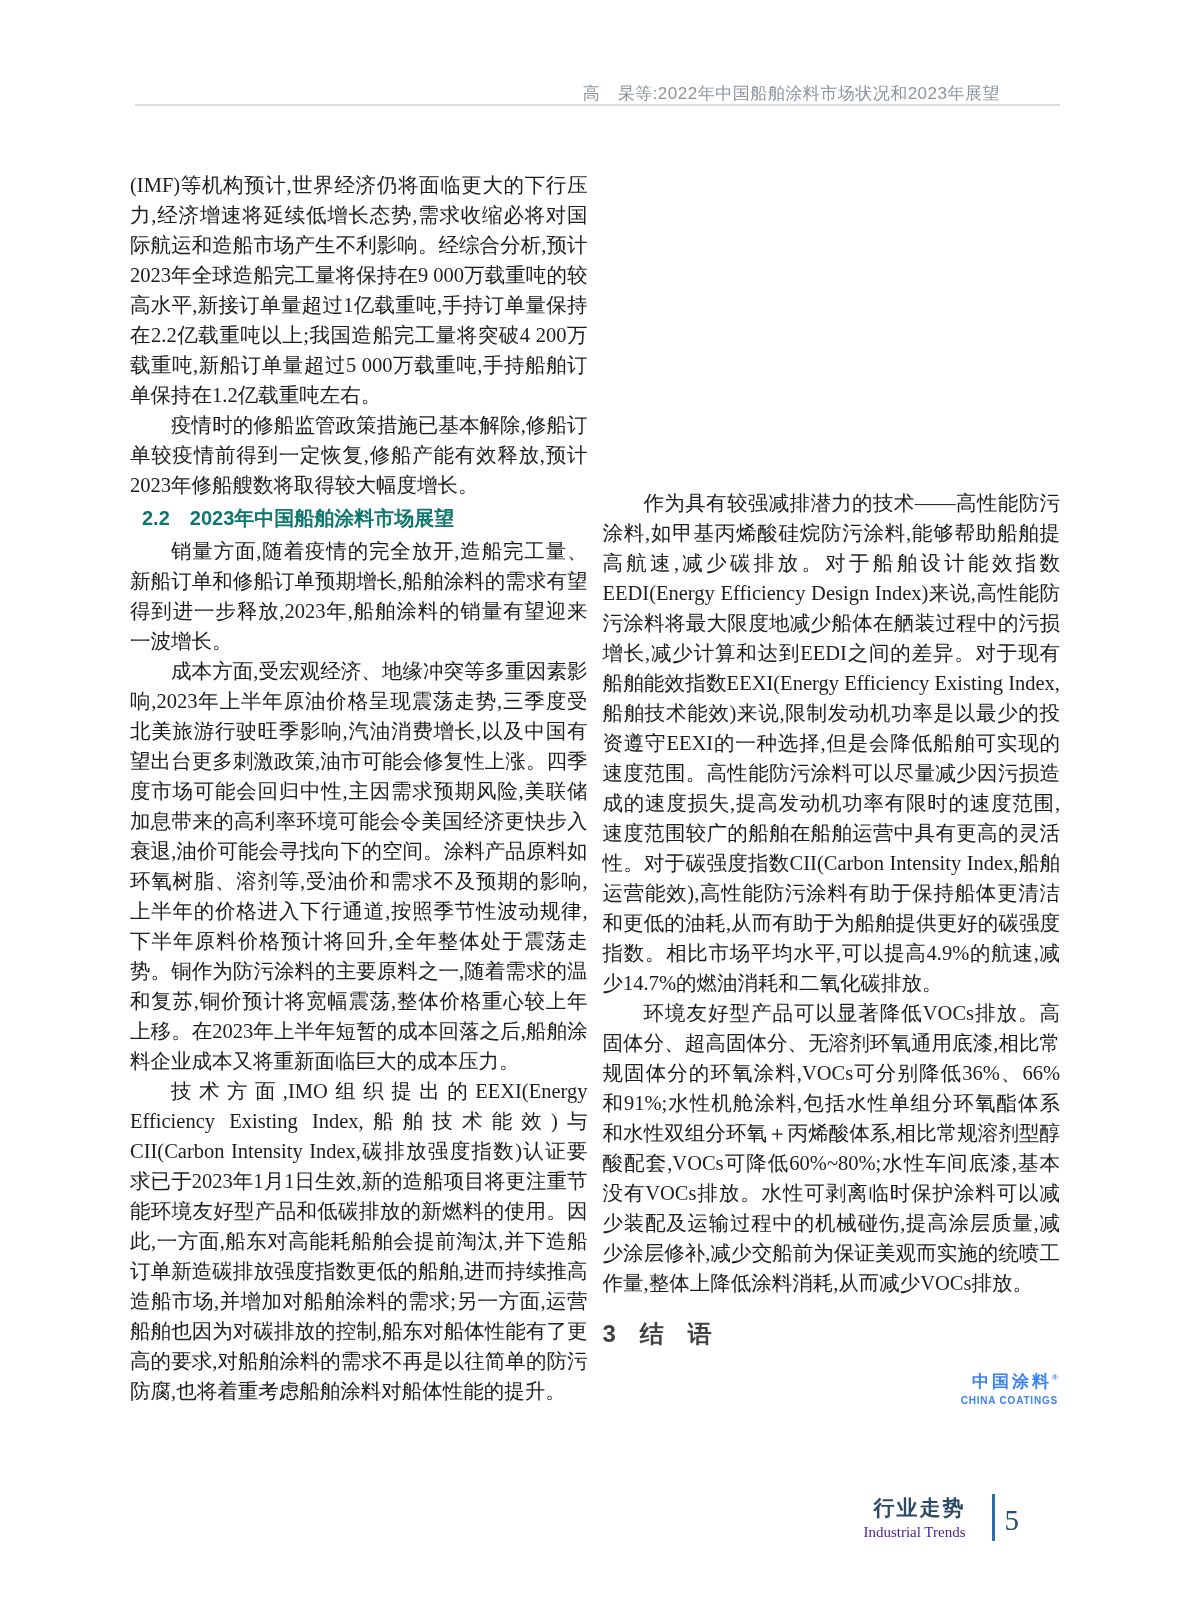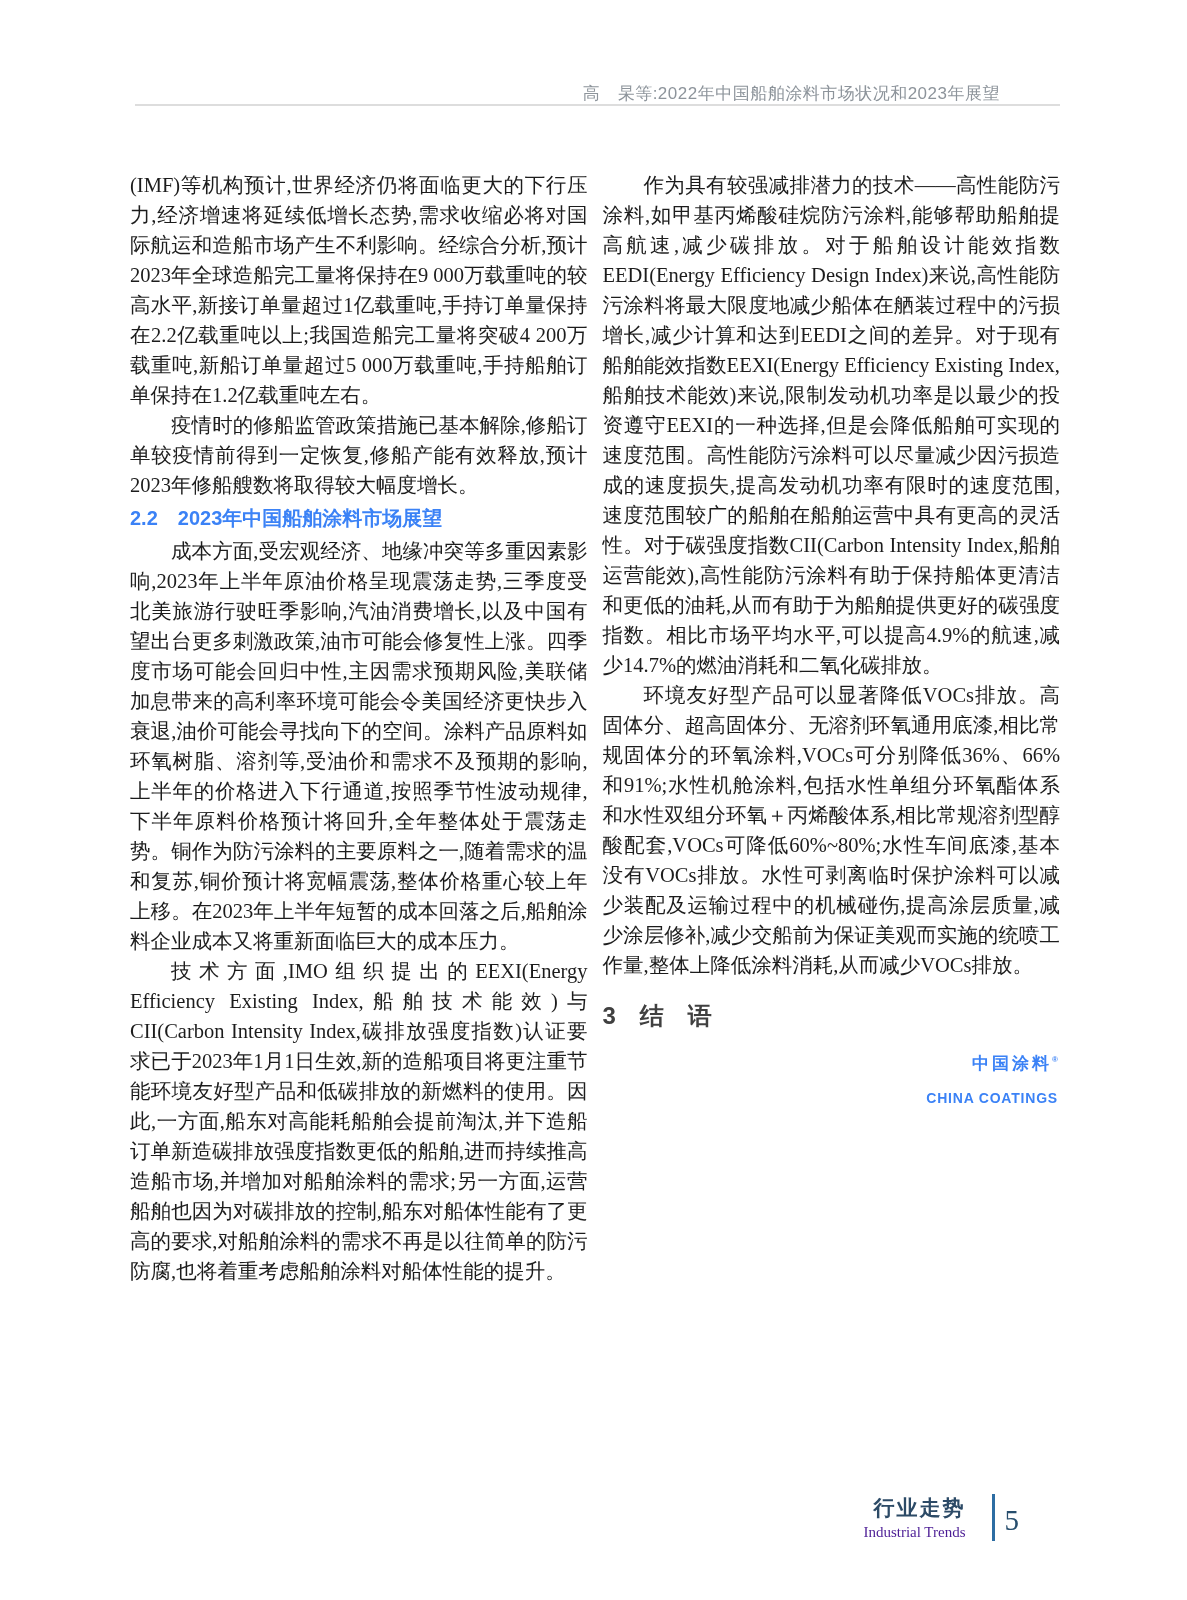--- a/index.html
+++ b/index.html
@@ -33,42 +33,43 @@
     height: 2px;
     background: #dddddd;
   }
   .columns {
     position: absolute;
     top: 170px;
     left: 130px;
     width: 930px;
     display: flex;
     gap: 15px;
+    align-items: flex-end;
   }
   .col {
     width: 458px;
   }
   .col p {
     margin: 0;
     font-size: 20.5px;
     line-height: 30px;
     text-align: justify;
     text-justify: inter-ideograph;
     text-indent: 2em;
   }
   .col p.continuation {
     text-indent: 0;
   }
   .sec-h2 {
-    margin: 3px 0 3px 0;
+    margin: 3px 0 3px 12px;
     font-family: "Liberation Sans", "DejaVu Sans", sans-serif;
     font-weight: bold;
     font-size: 20px;
     line-height: 30px;
-    color: #3b82f6;
+    color: #0f766e;
   }
   .sec-h1 {
     margin: 22px 0 14px 0;
     font-family: "Liberation Sans", "DejaVu Sans", sans-serif;
     font-weight: bold;
     font-size: 24px;
     line-height: 28px;
     color: #404040;
   }
   .logo {
@@ -82,24 +83,24 @@
     font-size: 17px;
     font-weight: bold;
     letter-spacing: 3px;
   }
   .logo-cn sup {
     font-size: 8px;
     letter-spacing: 0;
     vertical-align: super;
   }
   .logo-en {
-    font-size: 14px;
+    font-size: 10px;
     font-weight: bold;
     letter-spacing: 0.8px;
-    margin-top: 15px;
+    margin-top: 2px;
   }
   .footer {
     position: absolute;
     top: 1494px;
     right: 128px;
     display: flex;
     align-items: stretch;
   }
   .footer-labels {
     text-align: right;
@@ -136,20 +137,21 @@
 
   <div class="running-header">高　杲等:2022年中国船舶涂料市场状况和2023年展望</div>
   <div class="header-rule"></div>
 
   <main class="columns">
 
     <section class="col">
       <p class="continuation">(IMF)等机构预计,世界经济仍将面临更大的下行压力,经济增速将延续低增长态势,需求收缩必将对国际航运和造船市场产生不利影响。经综合分析,预计2023年全球造船完工量将保持在9 000万载重吨的较高水平,新接订单量超过1亿载重吨,手持订单量保持在2.2亿载重吨以上;我国造船完工量将突破4 200万载重吨,新船订单量超过5 000万载重吨,手持船舶订单保持在1.2亿载重吨左右。</p>
       <p>疫情时的修船监管政策措施已基本解除,修船订单较疫情前得到一定恢复,修船产能有效释放,预计2023年修船艘数将取得较大幅度增长。</p>
       <h2 class="sec-h2">2.2　2023年中国船舶涂料市场展望</h2>
+      <p>销量方面,随着疫情的完全放开,造船完工量、新船订单和修船订单预期增长,船舶涂料的需求有望得到进一步释放,2023年,船舶涂料的销量有望迎来一波增长。</p>
       <p>成本方面,受宏观经济、地缘冲突等多重因素影响,2023年上半年原油价格呈现震荡走势,三季度受北美旅游行驶旺季影响,汽油消费增长,以及中国有望出台更多刺激政策,油市可能会修复性上涨。四季度市场可能会回归中性,主因需求预期风险,美联储加息带来的高利率环境可能会令美国经济更快步入衰退,油价可能会寻找向下的空间。涂料产品原料如环氧树脂、溶剂等,受油价和需求不及预期的影响,上半年的价格进入下行通道,按照季节性波动规律,下半年原料价格预计将回升,全年整体处于震荡走势。铜作为防污涂料的主要原料之一,随着需求的温和复苏,铜价预计将宽幅震荡,整体价格重心较上年上移。在2023年上半年短暂的成本回落之后,船舶涂料企业成本又将重新面临巨大的成本压力。</p>
       <p>技术方面,IMO组织提出的EEXI(Energy Efficiency Existing Index,船舶技术能效)与CII(Carbon Intensity Index,碳排放强度指数)认证要求已于2023年1月1日生效,新的造船项目将更注重节能环境友好型产品和低碳排放的新燃料的使用。因此,一方面,船东对高能耗船舶会提前淘汰,并下造船订单新造碳排放强度指数更低的船舶,进而持续推高造船市场,并增加对船舶涂料的需求;另一方面,运营船舶也因为对碳排放的控制,船东对船体性能有了更高的要求,对船舶涂料的需求不再是以往简单的防污防腐,也将着重考虑船舶涂料对船体性能的提升。</p>
     </section>
 
     <section class="col">
       <p>作为具有较强减排潜力的技术——高性能防污涂料,如甲基丙烯酸硅烷防污涂料,能够帮助船舶提高航速,减少碳排放。对于船舶设计能效指数EEDI(Energy Efficiency Design Index)来说,高性能防污涂料将最大限度地减少船体在舾装过程中的污损增长,减少计算和达到EEDI之间的差异。对于现有船舶能效指数EEXI(Energy Efficiency Existing Index,船舶技术能效)来说,限制发动机功率是以最少的投资遵守EEXI的一种选择,但是会降低船舶可实现的速度范围。高性能防污涂料可以尽量减少因污损造成的速度损失,提高发动机功率有限时的速度范围,速度范围较广的船舶在船舶运营中具有更高的灵活性。对于碳强度指数CII(Carbon Intensity Index,船舶运营能效),高性能防污涂料有助于保持船体更清洁和更低的油耗,从而有助于为船舶提供更好的碳强度指数。相比市场平均水平,可以提高4.9%的航速,减少14.7%的燃油消耗和二氧化碳排放。</p>
       <p>环境友好型产品可以显著降低VOCs排放。高固体分、超高固体分、无溶剂环氧通用底漆,相比常规固体分的环氧涂料,VOCs可分别降低36%、66%和91%;水性机舱涂料,包括水性单组分环氧酯体系和水性双组分环氧＋丙烯酸体系,相比常规溶剂型醇酸配套,VOCs可降低60%~80%;水性车间底漆,基本没有VOCs排放。水性可剥离临时保护涂料可以减少装配及运输过程中的机械碰伤,提高涂层质量,减少涂层修补,减少交船前为保证美观而实施的统喷工作量,整体上降低涂料消耗,从而减少VOCs排放。</p>
       <h1 class="sec-h1">3　结　语</h1>
 
       <div class="logo">

